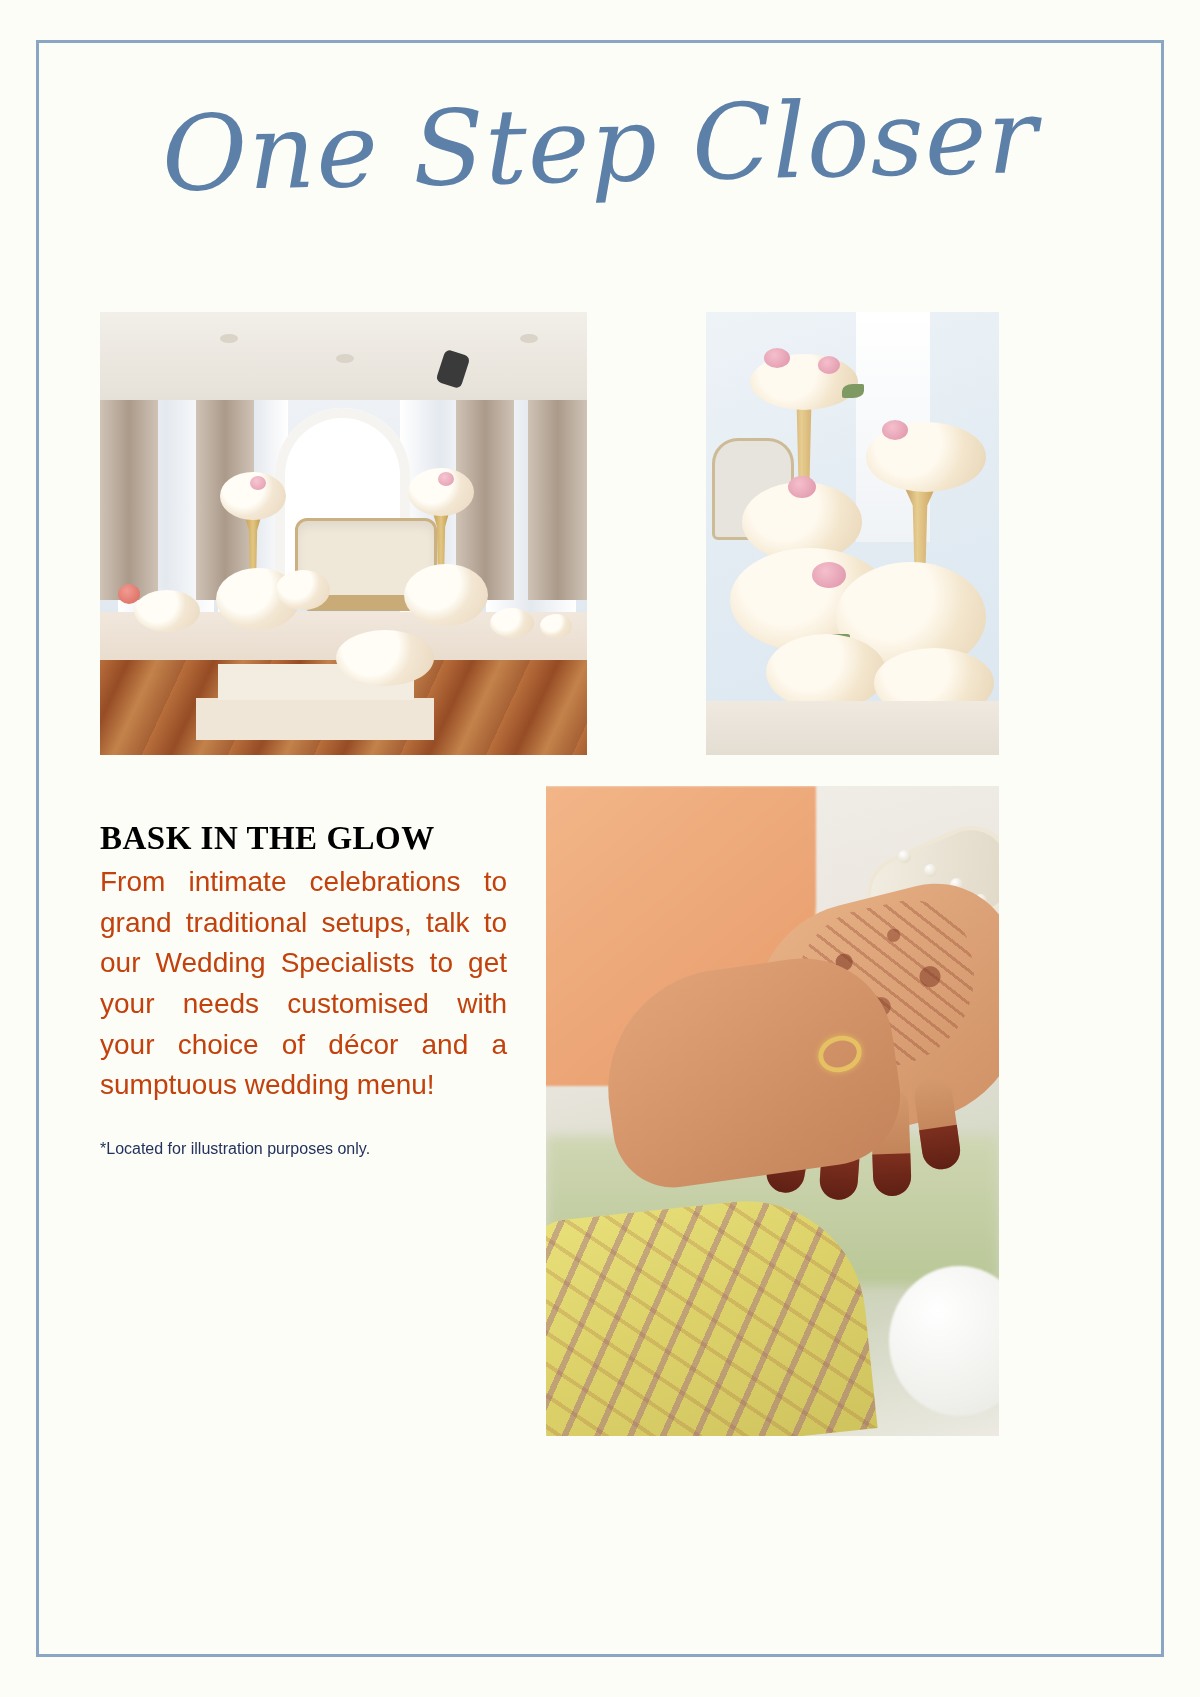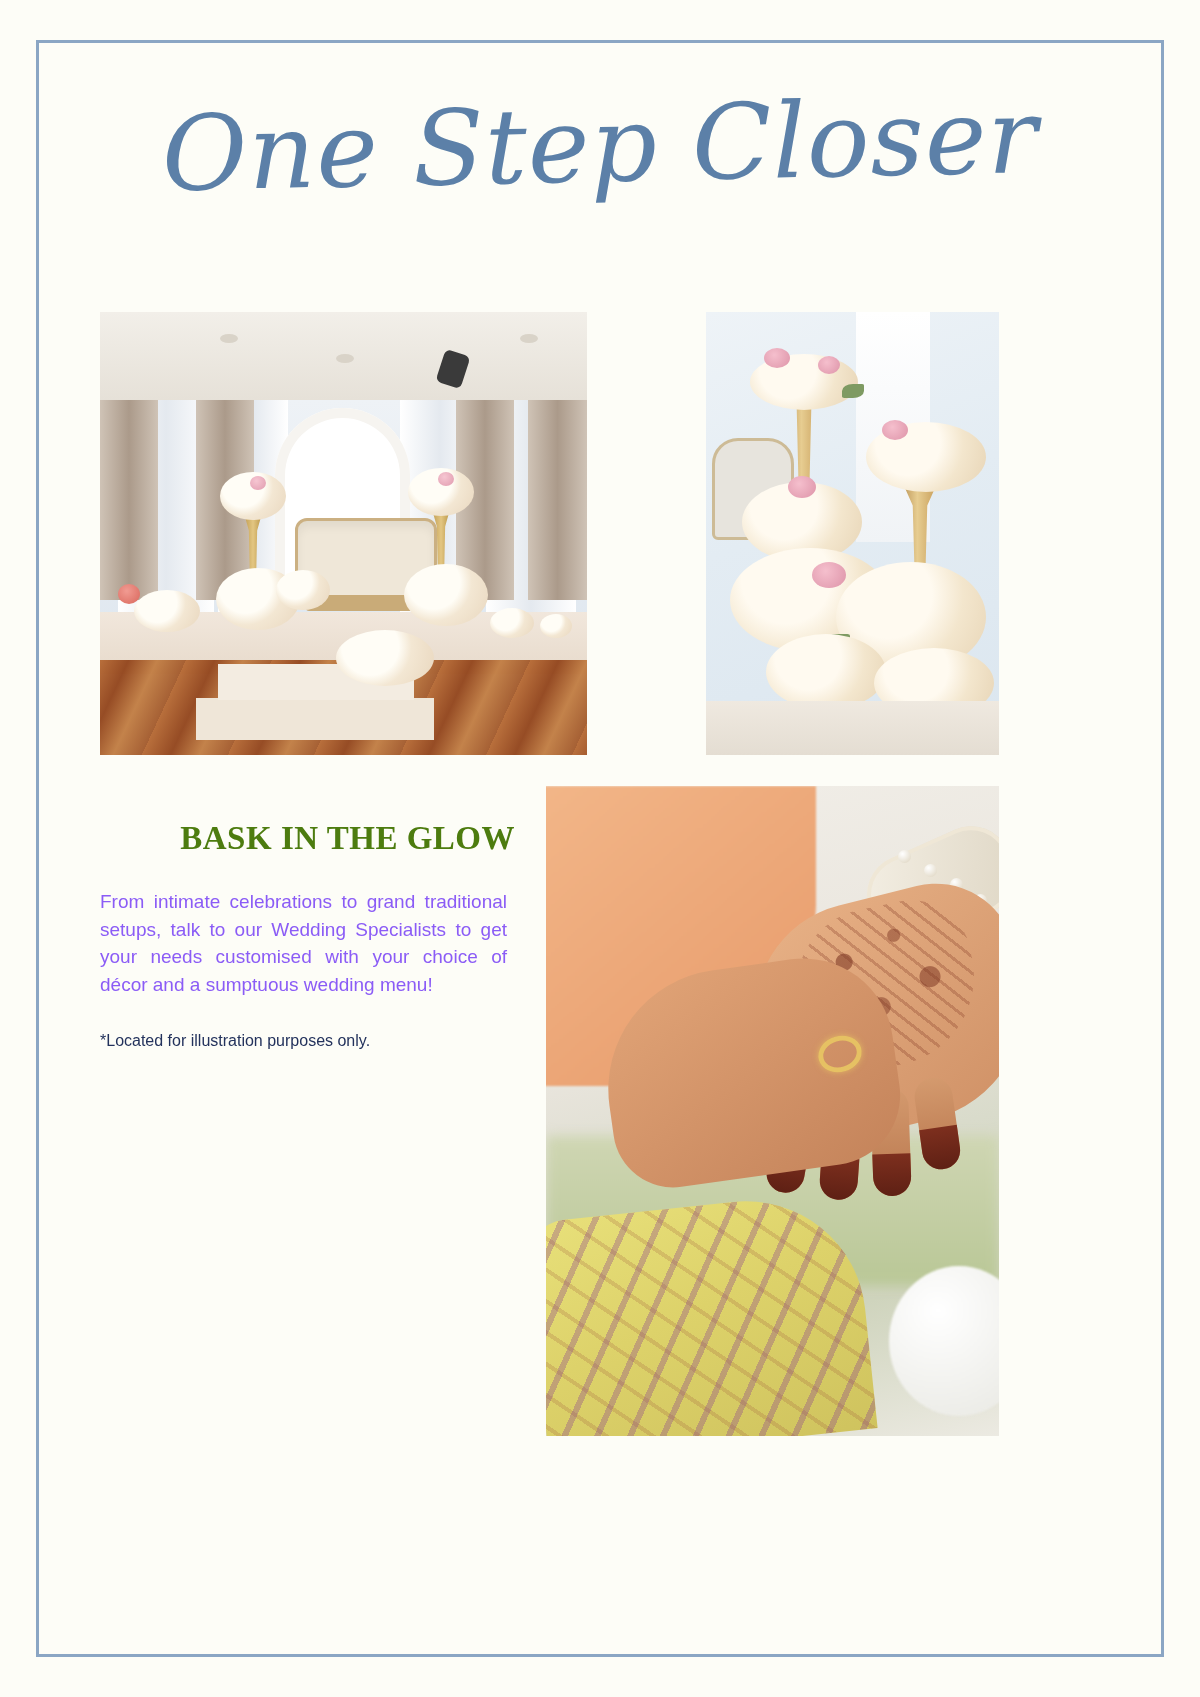--- a/index.html
+++ b/index.html
@@ -262,35 +262,34 @@
     left: 100px;
     top: 820px;
     width: 415px;
     color: #23325c;
   }
   .heading {
     font-family: "Liberation Serif", serif;
     font-weight: bold;
     font-size: 33px;
     letter-spacing: 0.5px;
-    color: #4d7c0f;
-    margin: 0 0 32px 0;
+    color: #000000;
+    margin: 0 0 6px 0;
     line-height: 1.1;
-    text-align: right;
   }
   .lede {
     font-size: 24px;
     line-height: 1.45;
     color: #23325c;
     margin: 0 0 34px 0;
   }
   .para {
-    font-size: 19px;
+    font-size: 28px;
     line-height: 1.45;
-    color: #8b5cf6;
+    color: #c2410c;
     margin: 0 8px 34px 0;
     text-align: justify;
   }
   .para b { font-weight: bold; }
   .footnote {
     font-size: 16px;
     color: #23325c;
     margin: 16px 0 0 0;
   }
 </style>

